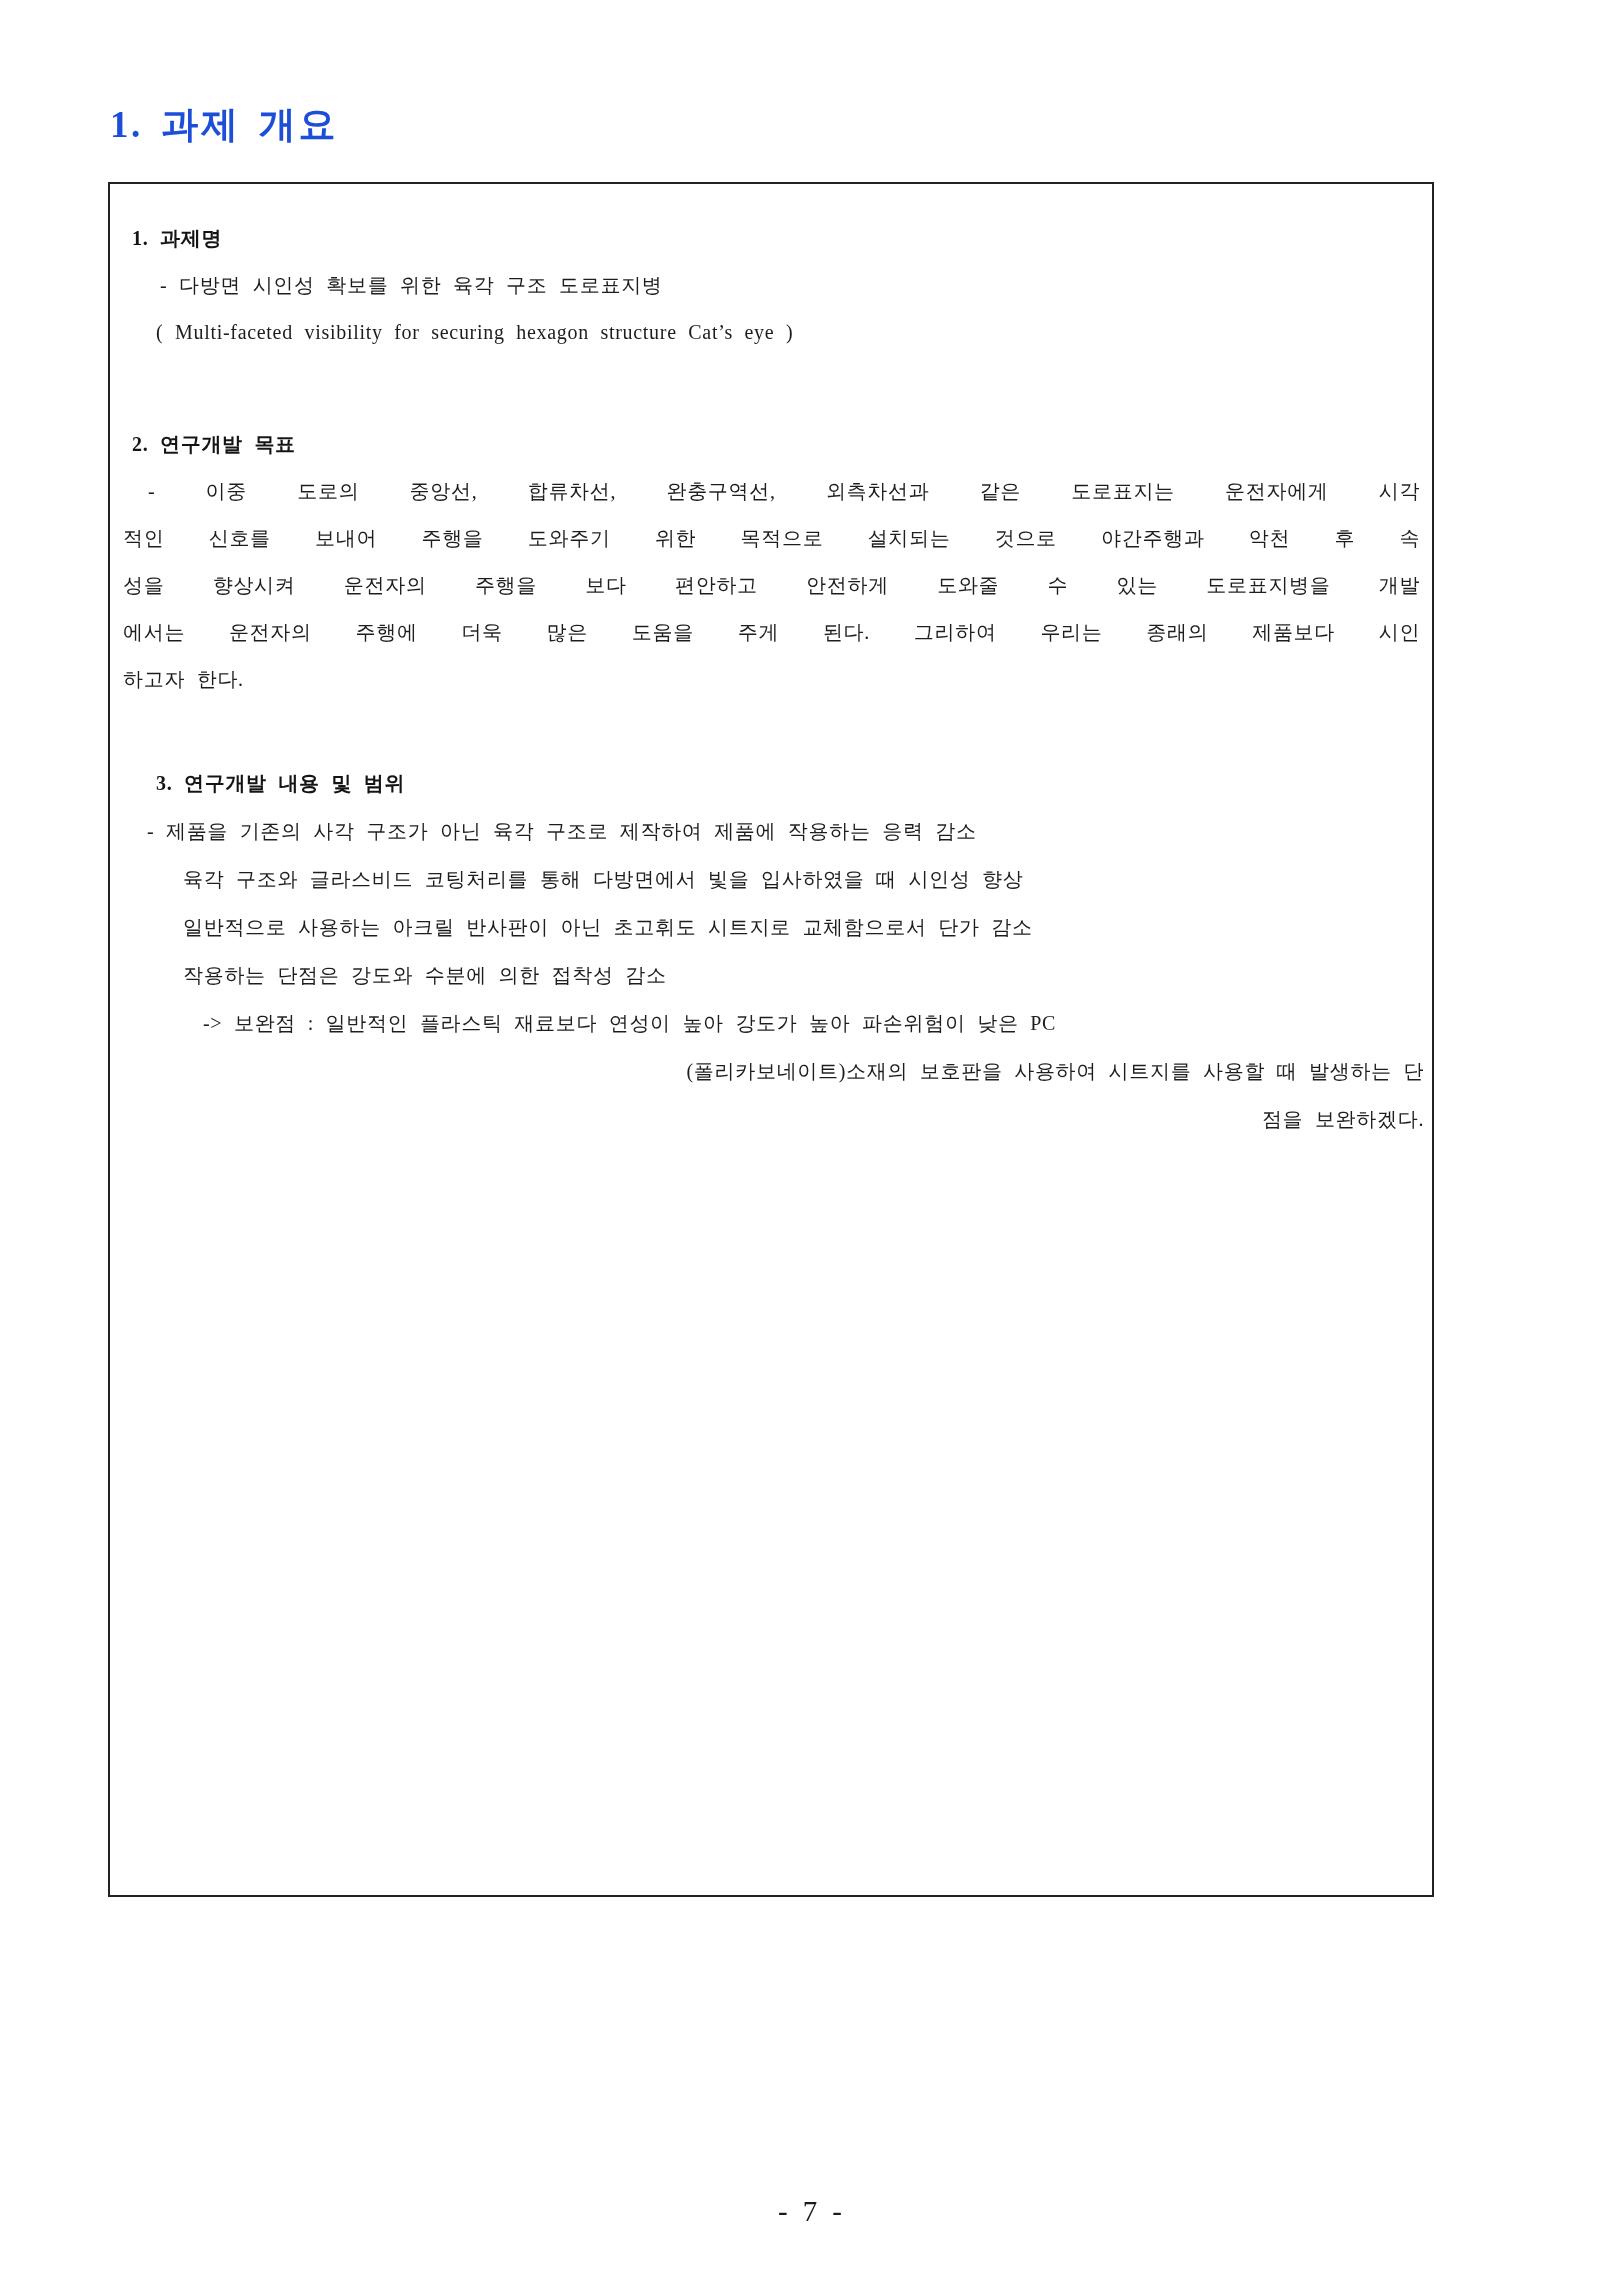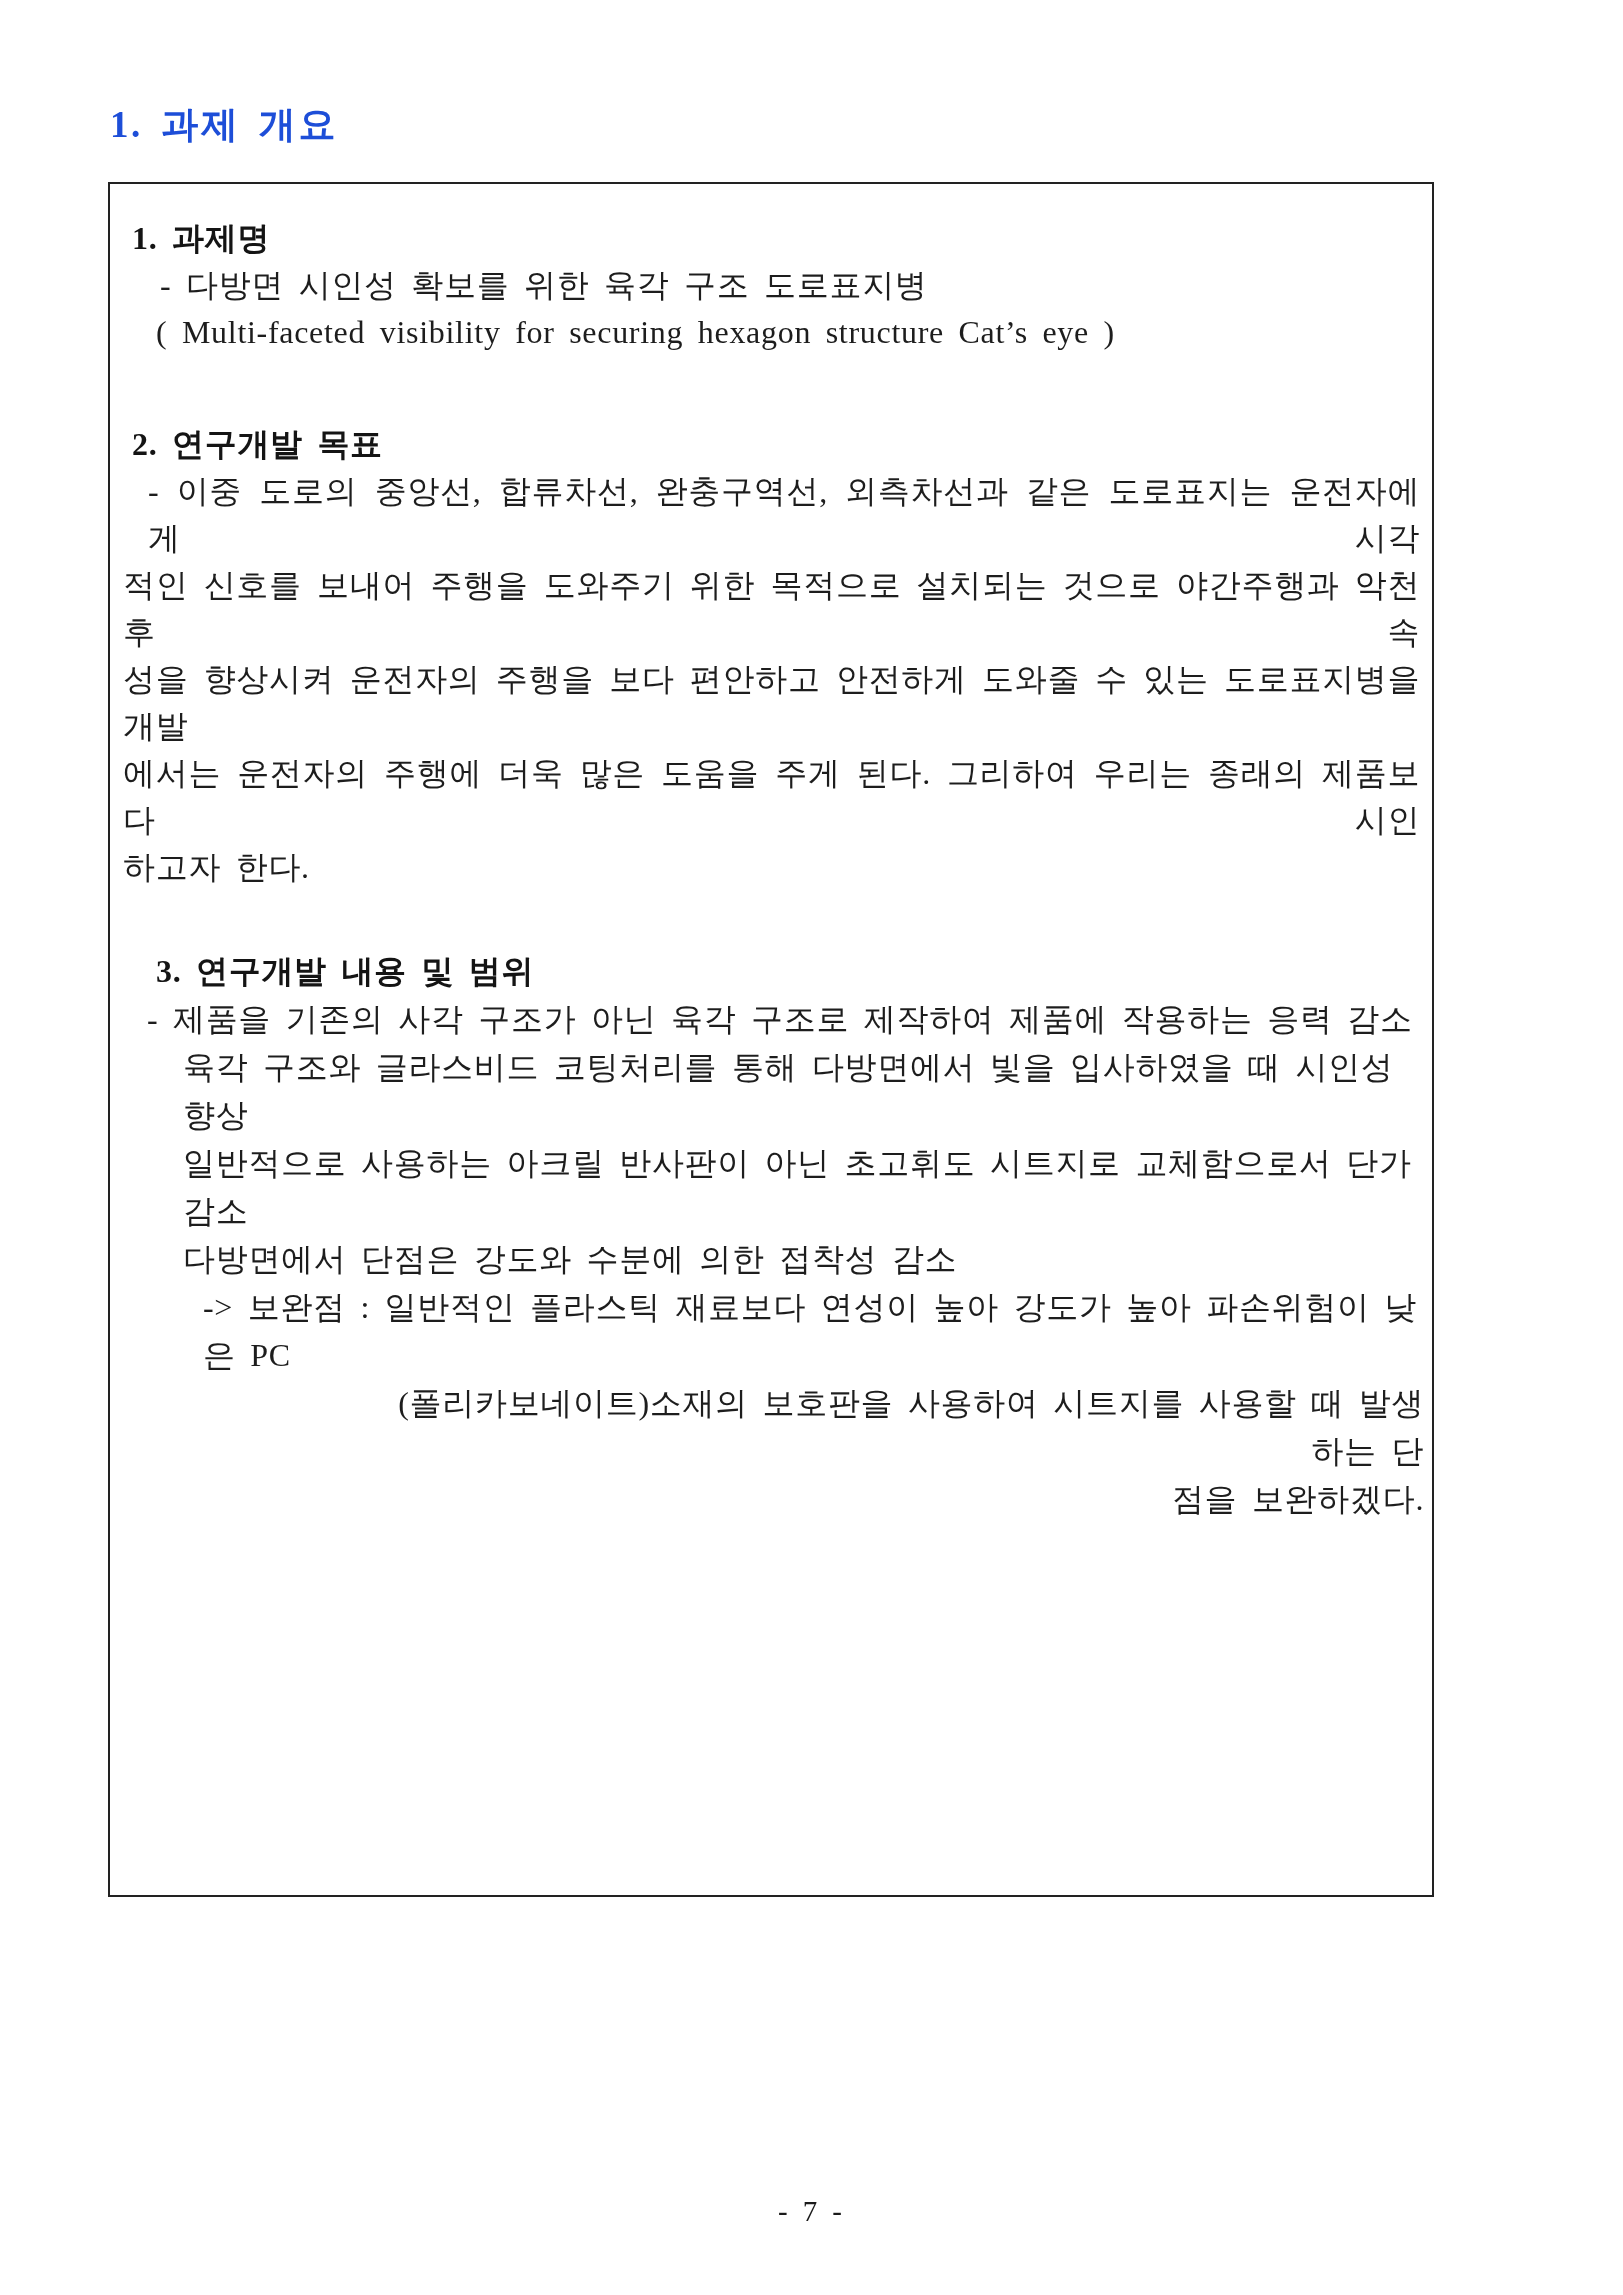--- a/index.html
+++ b/index.html
@@ -29,21 +29,21 @@
     position: absolute;
     left: 108px;
     top: 182px;
     width: 1326px;
     height: 1715px;
     border: 2.6px solid #222222;
     box-sizing: border-box;
     padding: 31px 7.9px 0 0;
   }
   .line {
-    font-size: 32px;
+    font-size: 20px;
     line-height: 47px;
     letter-spacing: 0.7px;
     word-spacing: 5.9px;
     white-space: pre-wrap;
   }
   .heading {
     font-weight: 700;
     color: #141414;
     padding-left: 22px;
   }
@@ -94,21 +94,21 @@
     <div class="line s2-cont just">성을 향상시켜 운전자의 주행을 보다 편안하고 안전하게 도와줄 수 있는 도로표지병을 개발</div>
     <div class="line s2-cont just">에서는 운전자의 주행에 더욱 많은 도움을 주게 된다. 그리하여 우리는 종래의 제품보다 시인</div>
     <div class="line s2-cont">하고자 한다.</div>
   </div>
 
   <div class="section s3">
     <div class="line heading s3-heading">3. 연구개발 내용 및 범위</div>
     <div class="line s3-line1">- 제품을 기존의 사각 구조가 아닌 육각 구조로 제작하여 제품에 작용하는 응력 감소</div>
     <div class="line s3-sub">육각 구조와 글라스비드 코팅처리를 통해 다방면에서 빛을 입사하였을 때 시인성 향상</div>
     <div class="line s3-sub">일반적으로 사용하는 아크릴 반사판이 아닌 초고휘도 시트지로 교체함으로서 단가 감소</div>
-    <div class="line s3-sub">다방면에서 단점은 강도와 수분에 의한 접착성 감소</div>
+    <div class="line s3-sub">작용하는 단점은 강도와 수분에 의한 접착성 감소</div>
     <div class="line s3-arrow">-&gt; 보완점 : 일반적인 플라스틱 재료보다 연성이 높아 강도가 높아 파손위험이 낮은 PC</div>
     <div class="line s3-deep">(폴리카보네이트)소재의 보호판을 사용하여 시트지를 사용할 때 발생하는 단</div>
     <div class="line s3-deep">점을 보완하겠다.</div>
   </div>
 
 </div>
 
 <div class="page-number">- 7 -</div>
 
 

